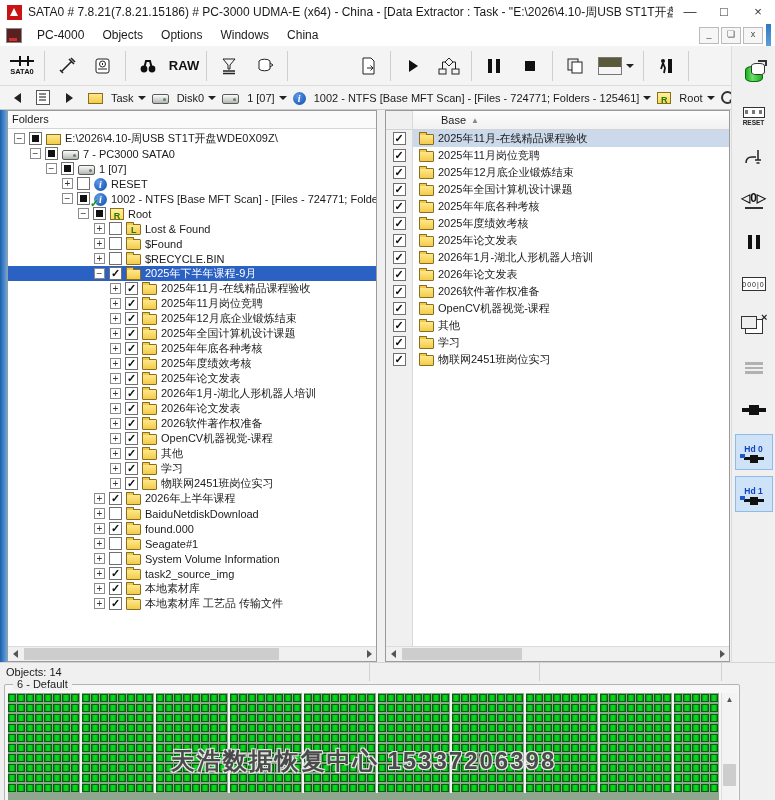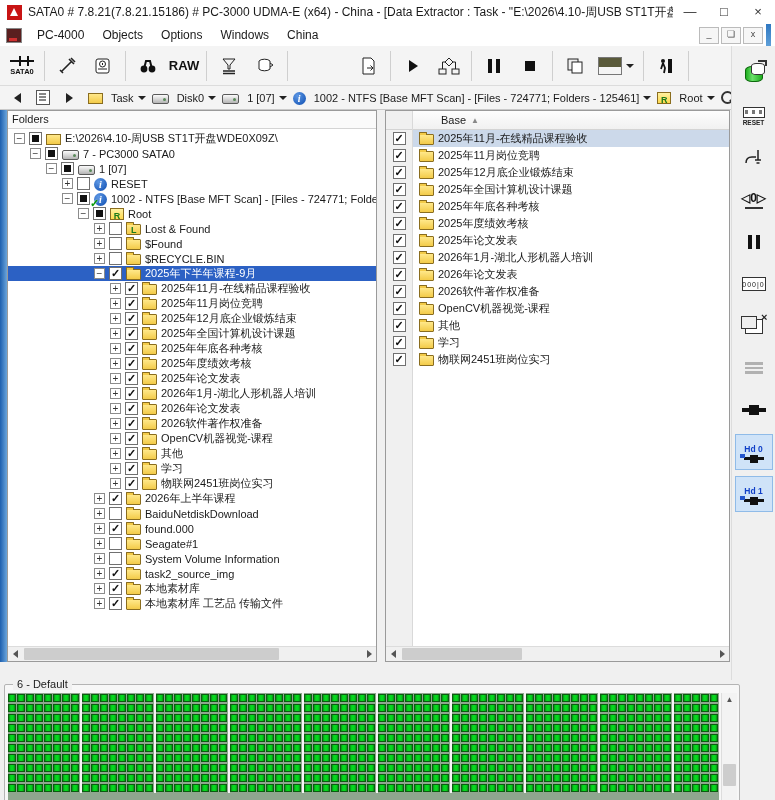--- a/index.html
+++ b/index.html
@@ -713,20 +713,26 @@
     <div class="sbtn hdbtn">
       <span class="hd-label">Hd 0</span>
       <div class="hd-conn"></div>
     </div>
     <div class="sbtn hdbtn">
       <span class="hd-label">Hd 1</span>
       <div class="hd-conn"></div>
     </div>
   </div>
 
+  <div class="statusbar">
+    <div class="st-sec" style="width:370px;">Objects: 14</div>
+    <div class="st-sec" style="width:170px;"></div>
+    <div class="st-sec" style="width:182px;"></div>
+    <div class="st-sec" style="flex:1;border-right:none;"></div>
+  </div>
 
   <div class="map-panel">
     <div class="map-field">
       <div class="map-legend">6 - Default</div>
       <div class="grid-wrap">
 
       <div class="grow">
             <div class="gcellmap" style="background: linear-gradient(90deg, rgb(10, 138, 20), rgb(6, 216, 30) 30%, rgb(6, 216, 30) 70%, rgb(10, 138, 20));"></div>
             <div class="gcellmap" style="background: linear-gradient(90deg, rgb(10, 138, 20), rgb(6, 216, 30) 30%, rgb(6, 216, 30) 70%, rgb(10, 138, 20));"></div>
             <div class="gcellmap" style="background: linear-gradient(90deg, rgb(10, 138, 20), rgb(6, 216, 30) 30%, rgb(6, 216, 30) 70%, rgb(10, 138, 20));"></div>
@@ -1599,20 +1605,21 @@
             <div class="gcellmap" style="background: linear-gradient(90deg, rgb(10, 138, 20), rgb(6, 216, 30) 30%, rgb(6, 216, 30) 70%, rgb(10, 138, 20));"></div>
             <div class="gcellmap" style="background: linear-gradient(90deg, rgb(10, 138, 20), rgb(6, 216, 30) 30%, rgb(6, 216, 30) 70%, rgb(10, 138, 20));"></div>
             <div class="gcellmap" style="background: linear-gradient(90deg, rgb(10, 138, 20), rgb(6, 216, 30) 30%, rgb(6, 216, 30) 70%, rgb(10, 138, 20));"></div>
             <div class="gsep"></div>
             <div class="gcellmap" style="background: linear-gradient(90deg, rgb(10, 138, 20), rgb(6, 216, 30) 30%, rgb(6, 216, 30) 70%, rgb(10, 138, 20));"></div>
             <div class="gcellmap" style="background: linear-gradient(90deg, rgb(10, 138, 20), rgb(6, 216, 30) 30%, rgb(6, 216, 30) 70%, rgb(10, 138, 20));"></div>
             <div class="gcellmap" style="background: linear-gradient(90deg, rgb(10, 138, 20), rgb(6, 216, 30) 30%, rgb(6, 216, 30) 70%, rgb(10, 138, 20));"></div>
             <div class="gcellmap" style="background: linear-gradient(90deg, rgb(10, 138, 20), rgb(6, 216, 30) 30%, rgb(6, 216, 30) 70%, rgb(10, 138, 20));"></div>
             <div class="gcellmap" style="background: linear-gradient(90deg, rgb(10, 138, 20), rgb(6, 216, 30) 30%, rgb(6, 216, 30) 70%, rgb(10, 138, 20));"></div>
           </div>
+          <div class="watermark">天浩数据恢复中心  15337206398</div>
         </div>
       <div class="vscroll">
         <div class="vs-btn vs-up">▲</div>
         <div class="vs-thumb"></div>
         <div class="vs-btn vs-dn">▼</div>
       </div>
     </div>
   </div>
 
 </div>

